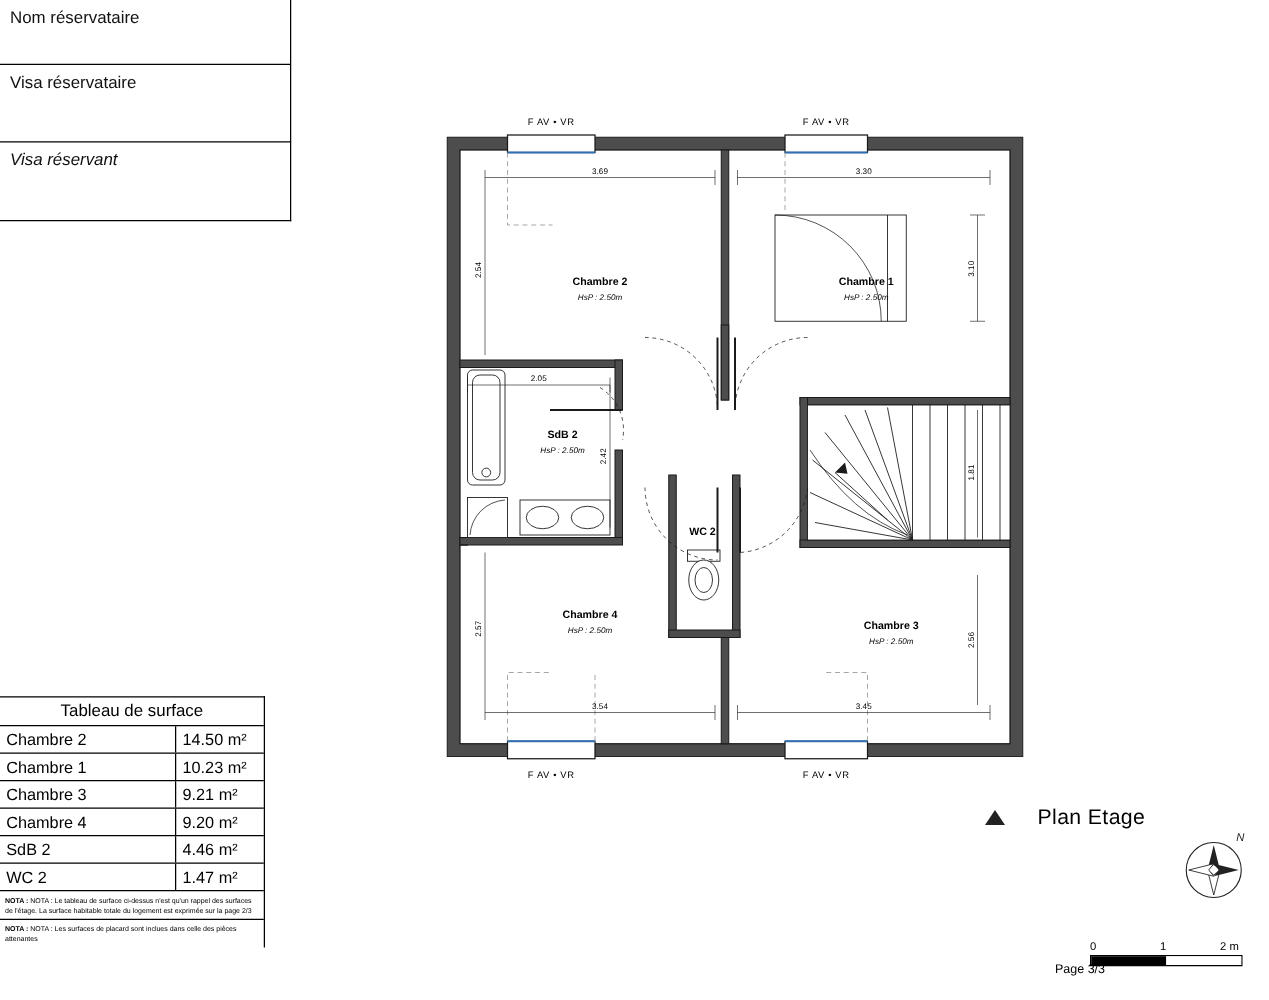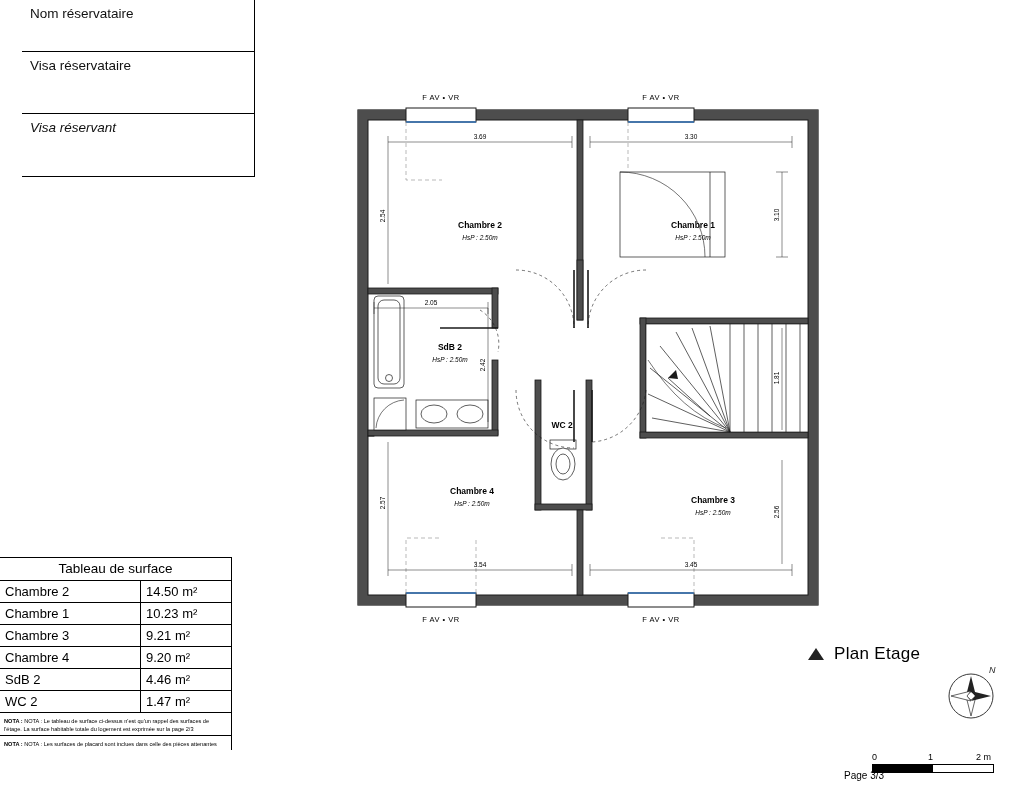--- a/index.html
+++ b/index.html
@@ -17,39 +17,38 @@
   }
 
   
   .sig-block {
     position: absolute;
     left: 0;
     top: 0;
     width: 232px;
     border-right: 1px solid #000;
     border-bottom: 1px solid #000;
-    margin-left: 22px;
   }
   .sig-row {
     height: 62px;
     border-bottom: 1px solid #000;
     box-sizing: border-box;
     padding: 6px 8px;
     font-size: 13.5px;
     color: #111;
   }
   .sig-row:last-child { border-bottom: none; font-style: italic; }
   .sig-block .sig-row:nth-child(1) { height: 52px; }
 
   
   .surface-table {
     position: absolute;
     left: 0;
     top: 557px;
-    width: 232px;
+    width: 212px;
     border-top: 1px solid #000;
     border-right: 1px solid #000;
     box-sizing: border-box;
   }
   .st-title {
     text-align: center;
     font-size: 13.5px;
     padding: 3px 0 4px 0;
     border-bottom: 1px solid #000;
   }
@@ -91,25 +90,25 @@
   
   #plan-svg {
     position: absolute;
     left: 330px;
     top: 60px;
   }
 
   
   .plan-title {
     position: absolute;
-    left: 808px;
+    left: 788px;
     top: 644px;
     display: flex;
     align-items: center;
-    gap: 10px;
+    gap: 26px;
     justify-content: space-between;
   }
   .plan-title .tri {
     width: 0; height: 0;
     border-left: 8px solid transparent;
     border-right: 8px solid transparent;
     border-bottom: 12px solid #222;
   }
   .plan-title .label {
     font-size: 17px;

